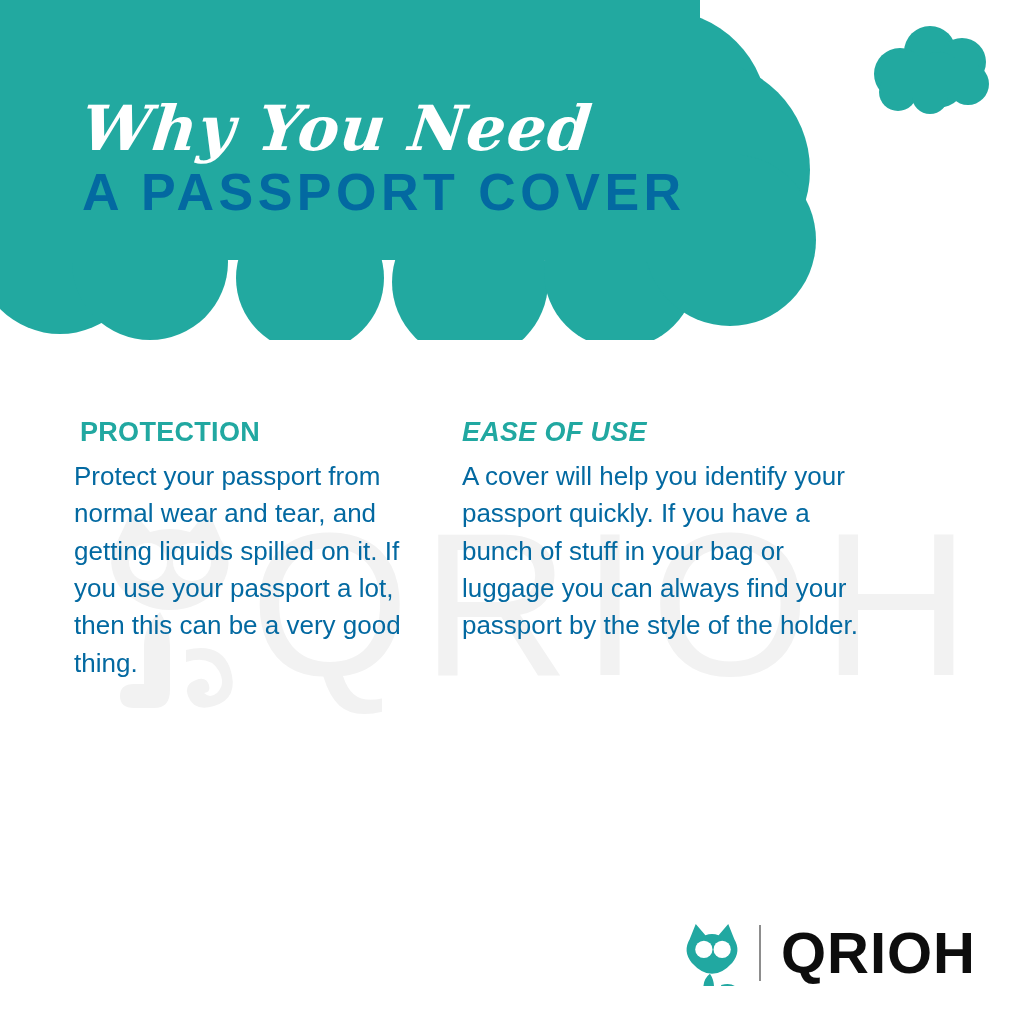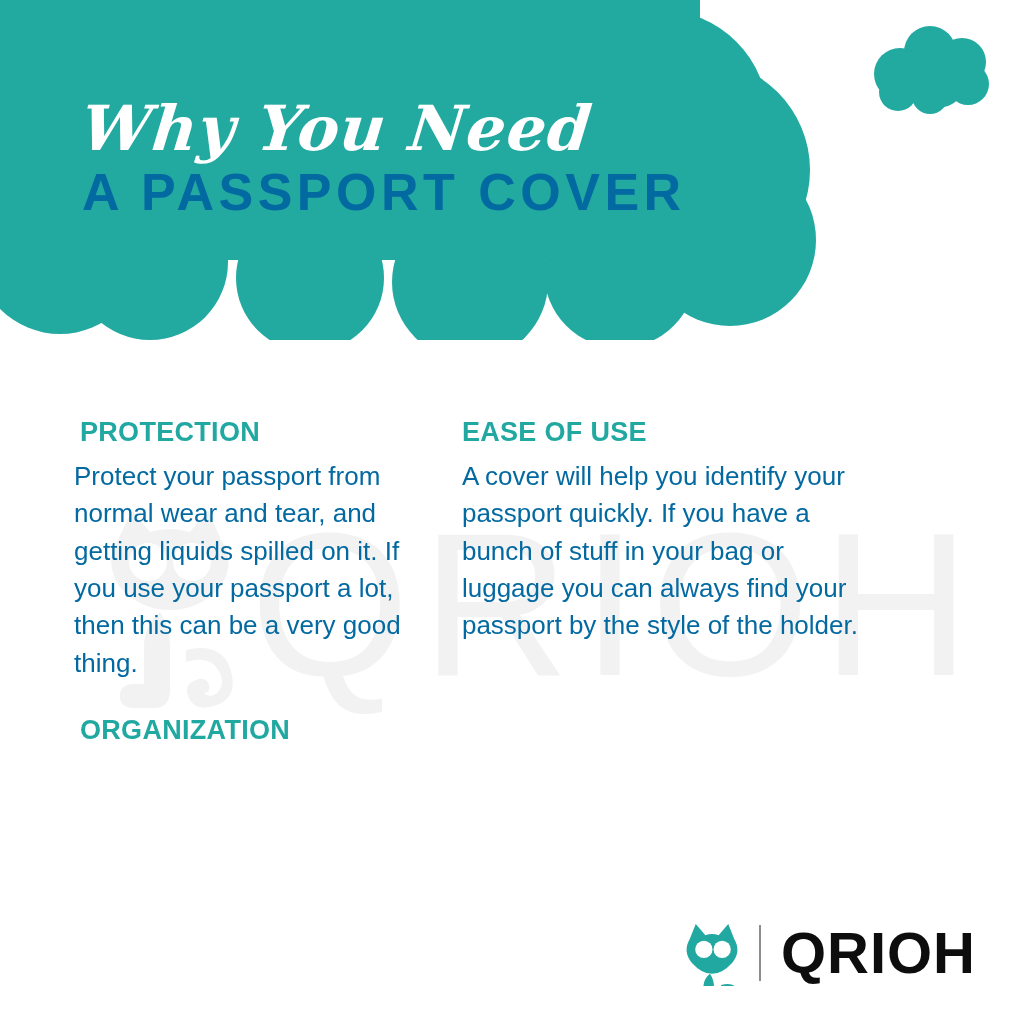--- a/index.html
+++ b/index.html
@@ -108,20 +108,21 @@
     font-weight: 700;
     font-size: 27px;
     letter-spacing: 0.3px;
     color: #21a8a1;
     margin: 0 0 10px 0;
     padding-left: 6px;
     line-height: 1.1;
   }
   .col-right .sec-heading {
     padding-left: 0;
+    font-style: italic;
   }
   .sec-body {
     font-family: "Liberation Sans", sans-serif;
     font-weight: 400;
     font-size: 26px;
     line-height: 1.44;
     color: #0369a1;
     margin: 0;
     max-width: 420px;
   }
@@ -217,21 +218,20 @@
       <div class="col-right">
         <h2 class="sec-heading">EASE OF USE</h2>
         <p class="sec-body">A cover will help you identify your passport quickly. If you have a bunch of stuff in your bag or luggage you can always find your passport by the style of the holder.</p>
       </div>
     </div>
 
     <div class="row-gap"></div>
 
     <div class="section-row">
       <div class="col-left">
-        <h2 class="sec-heading">ORGANIZATION</h2>
       </div>
     </div>
 
   </div>
 
   <div class="logo-block">
     <svg class="logo-cat" width="62" height="66" viewBox="0 0 120 130" aria-hidden="true">
       <g fill="#21a8a1">
         <path d="M16 38 L28 8 L47 30 Q60 25 73 30 L92 8 L104 38 Q118 62 100 84 Q80 106 60 106 Q40 106 20 84 Q2 62 16 38 Z"></path>
         <circle cx="44" cy="58" r="17" fill="#ffffff"></circle>

